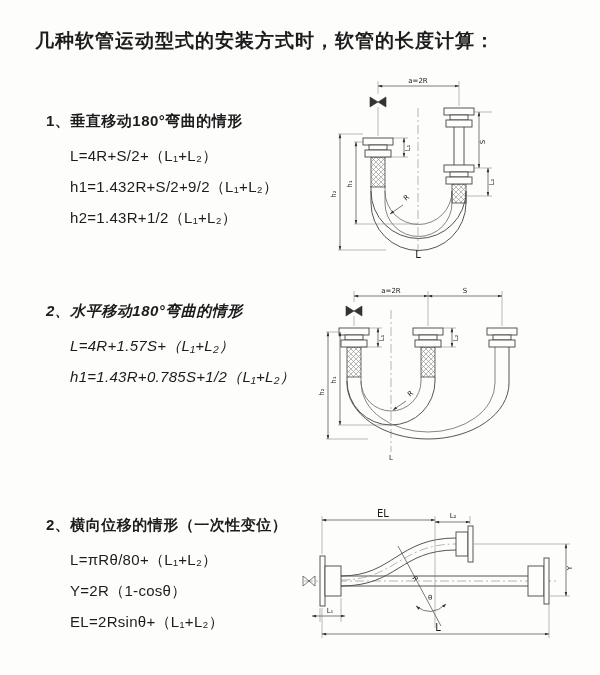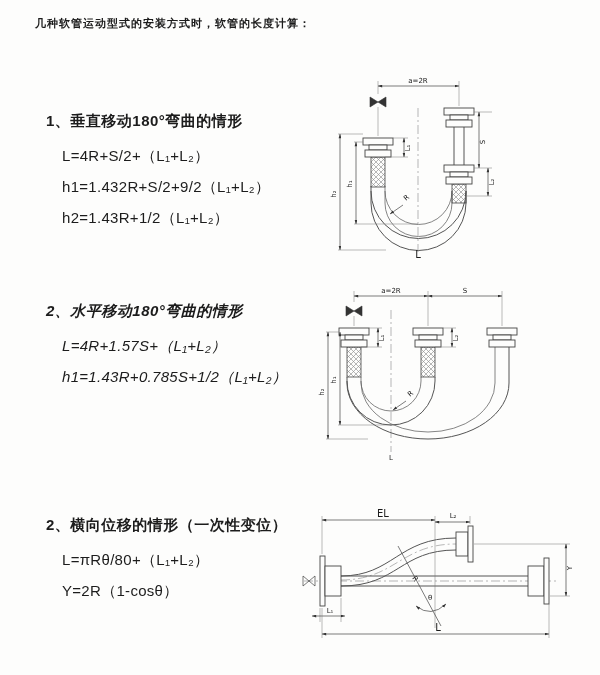--- a/index.html
+++ b/index.html
@@ -3,26 +3,26 @@
 <meta charset="utf-8">
 <style>
   html,body{margin:0;padding:0;background:#e8e8e8;}
   .page{
     position:relative;width:600px;height:675px;margin:0 auto;
     background:#fdfdfc;overflow:hidden;
     font-family:"Liberation Sans","DejaVu Sans",sans-serif;
     color:#1c1c1c;
   }
   .doc-title{
-    position:absolute;left:35px;top:16px;
-    font-size:11px;font-weight:bold;letter-spacing:1px;
+    position:absolute;left:35px;top:28px;
+    font-size:19px;font-weight:bold;letter-spacing:1px;
   }
   .section{position:absolute;left:46px;width:270px;}
   .section .heading{font-size:15px;font-weight:bold;height:22px;letter-spacing:0.5px;}
-  .section .formulas{margin-top:6px;margin-left:16px;}
+  .section .formulas{margin-top:6px;margin-left:24px;}
   .section .formula{font-size:15px;line-height:31px;height:31px;white-space:nowrap;letter-spacing:0.3px;}
   #sec1{top:112px;} #sec2{top:302px;font-style:italic;} #sec3{top:516px;}
   .diag{position:absolute;}
   #d1{left:316px;top:72px;} #d2{left:306px;top:284px;} #d3{left:298px;top:506px;}
   svg{display:block;}
   .hose{stroke:#555;stroke-width:1;fill:none;}
   .hosethin{stroke:#666;stroke-width:0.8;fill:none;}
   .flange{fill:#fdfdfc;stroke:#444;stroke-width:0.9;}
   .braidbox{stroke:#444;stroke-width:0.8;}
   .cl{stroke:#888;stroke-width:0.6;fill:none;stroke-dasharray:9 3 2 3;}
@@ -54,20 +54,21 @@
       <div class="formula">L=4R+1.57S+（L₁+L₂）</div>
       <div class="formula">h1=1.43R+0.785S+1/2（L₁+L₂）</div>
     </div>
   </div>
 
   <div class="section" id="sec3">
     <div class="heading">2、横向位移的情形（一次性变位）</div>
     <div class="formulas">
       <div class="formula">L=πRθ/80+（L₁+L₂）</div>
       <div class="formula">Y=2R（1-cosθ）</div>
+      <div class="formula">EL=2Rsinθ+（L₁+L₂）</div>
     </div>
   </div>
 
   <div class="diag" id="d1">
     <svg width="214" height="188" viewBox="0 0 214 188">
       <defs>
         <pattern id="br1" width="5" height="5" patternUnits="userSpaceOnUse">
           <path d="M0,0 L5,5 M5,0 L0,5" stroke="#888" stroke-width="0.6"></path>
         </pattern>
         <marker id="aE1" markerWidth="8" markerHeight="6" refX="6" refY="2" orient="auto">

